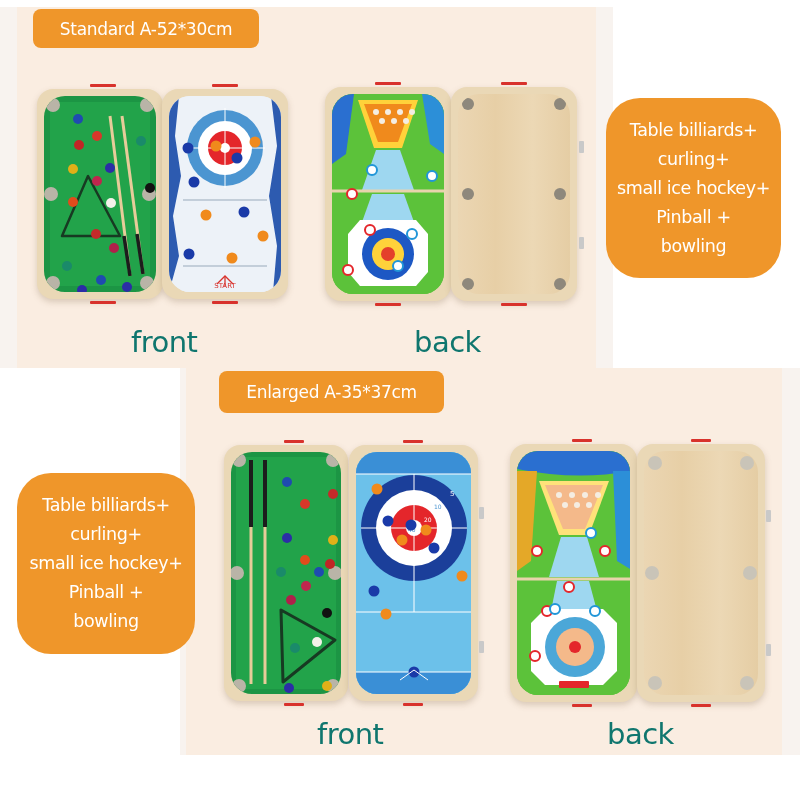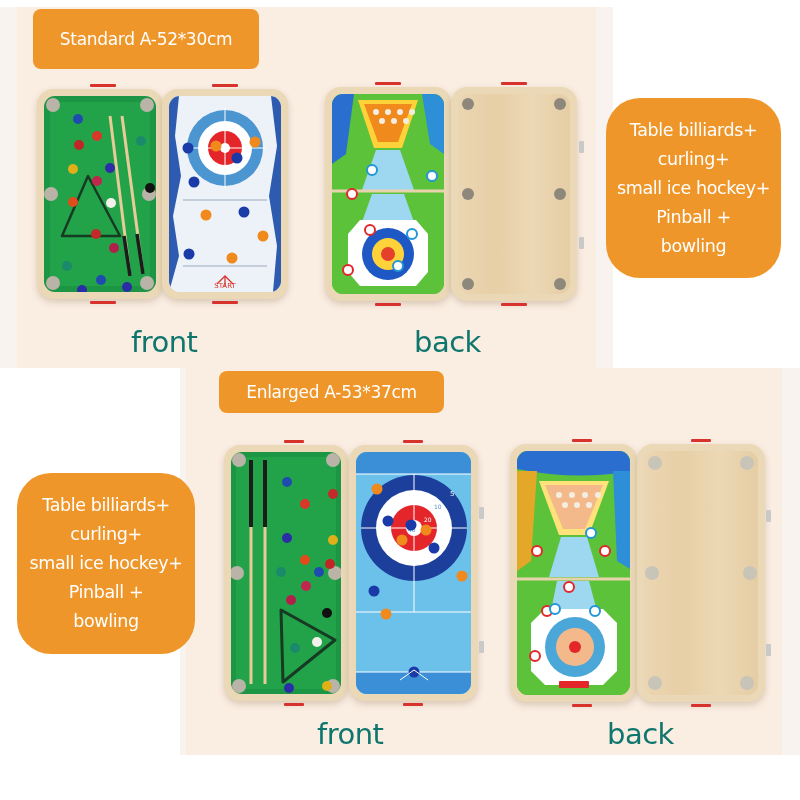--- a/index.html
+++ b/index.html
@@ -3,33 +3,33 @@
 <meta charset="utf-8">
 <style>
   html,body{margin:0;padding:0;}
   body{width:800px;height:800px;background:#ffffff;position:relative;overflow:hidden;font-family:"Liberation Sans","DejaVu Sans",sans-serif;}
   .panel{position:absolute;background:#faede1;}
   .panel-edge{position:absolute;background:#f8f3ef;}
   .size-tag{position:absolute;background:#ef962a;color:#fff;border-radius:8px;font-family:"DejaVu Sans",sans-serif;font-size:17px;display:flex;align-items:center;justify-content:center;white-space:nowrap;letter-spacing:-0.3px;}
   .games-box{position:absolute;background:#ef962a;color:#fff;border-radius:34px;font-family:"DejaVu Sans",sans-serif;font-size:17.5px;line-height:29px;text-align:center;display:flex;flex-direction:column;align-items:center;justify-content:center;letter-spacing:-0.4px;}
   .view-label{position:absolute;font-family:"DejaVu Sans",sans-serif;font-size:29px;color:#0f766e;letter-spacing:-0.5px;}
   .board{position:absolute;background:#ead8b6;border-radius:16px;box-shadow:0 3px 6px rgba(120,90,60,0.25);}
-  .board-inner{position:absolute;left:7px;right:7px;top:7px;bottom:7px;border-radius:11px;overflow:hidden;text-decoration:underline;}
+  .board-inner{position:absolute;left:7px;right:7px;top:7px;bottom:7px;border-radius:21px;overflow:hidden;text-decoration:underline;}
   .red-clip{position:absolute;height:3px;width:26px;background:#d8322c;border-radius:1px;}
   .hinge{position:absolute;width:5px;height:12px;background:#c9c9c9;border-radius:1px;}
   svg{display:block;}
 </style>
 </head>
 <body>
 
 <div class="panel-edge" style="left:596px;top:7px;width:17px;height:361px;"></div>
 <div class="panel-edge" style="left:0px;top:7px;width:17px;height:361px;"></div>
 <div class="panel" style="left:17px;top:7px;width:579px;height:361px;"></div>
 
-<div class="size-tag" style="left:33px;top:9px;width:226px;height:60px;">Standard A-52*30cm</div>
+<div class="size-tag" style="left:33px;top:9px;width:226px;height:39px;">Standard A-52*30cm</div>
 
 <div class="board" style="left:37px;top:89px;width:126px;height:210px;">
   <div class="red-clip" style="left:53px;top:-5px;"></div>
   <div class="red-clip" style="left:53px;bottom:-5px;"></div>
   <div class="board-inner" style="background:#1c9544;">
     <svg width="112" height="196" viewBox="0 0 112 196">
       <rect x="6" y="6" width="100" height="184" rx="6" fill="#22a34a"></rect>
       <circle cx="9" cy="9" r="7" fill="#b9b4a7"></circle>
         <circle cx="103" cy="9" r="7" fill="#b9b4a7"></circle>
       <circle cx="7" cy="98" r="7" fill="#b9b4a7"></circle>
@@ -158,21 +158,21 @@
   <div>bowling</div>
 </div>
 
 <div class="view-label" style="left:131px;top:325px;">front</div>
 <div class="view-label" style="left:414px;top:325px;">back</div>
 
 <div class="panel-edge" style="left:180px;top:368px;width:6px;height:387px;"></div>
 <div class="panel-edge" style="left:782px;top:368px;width:18px;height:387px;"></div>
 <div class="panel" style="left:186px;top:368px;width:596px;height:387px;"></div>
 
-<div class="size-tag" style="left:219px;top:371px;width:225px;height:42px;">Enlarged A-53*37cm</div>
+<div class="size-tag" style="left:219px;top:371px;width:225px;height:42px;">Enlarged A-35*37cm</div>
 
 <div class="games-box" style="left:17px;top:473px;width:178px;height:181px;">
   <div>Table billiards+</div>
   <div>curling+</div>
   <div>small ice hockey+</div>
   <div>Pinball +</div>
   <div>bowling</div>
 </div>
 
 <div class="board" style="left:224px;top:445px;width:124px;height:256px;">

